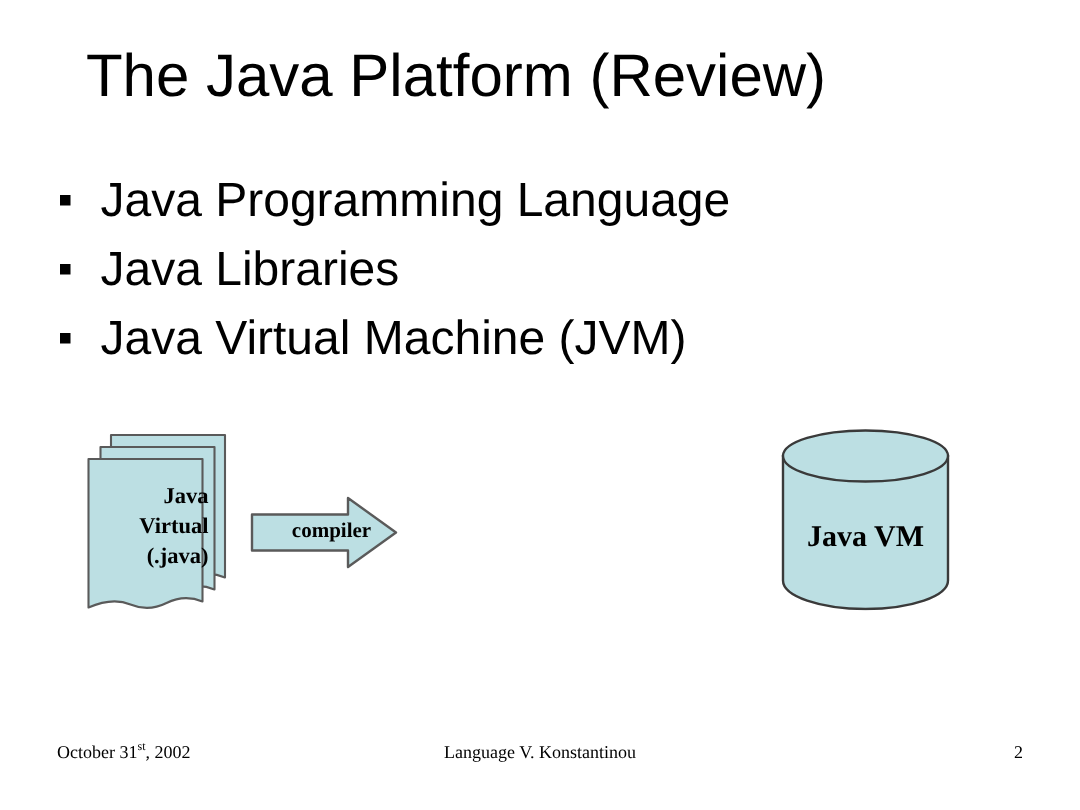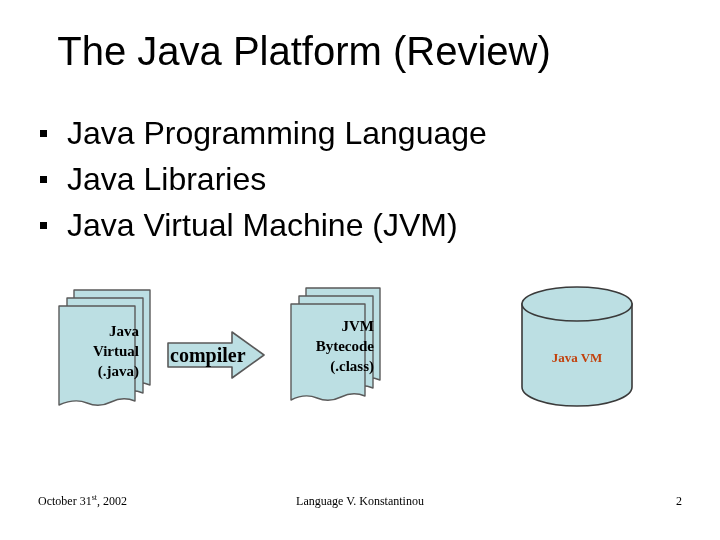--- a/index.html
+++ b/index.html
@@ -90,37 +90,38 @@
   }
 
   
   .arrow-shape { position: absolute; }
   .arrow-shape svg { display: block; }
   .arrow-label {
     position: absolute;
     text-align: center;
     font-family: "Liberation Serif", serif;
     font-weight: bold;
-    font-size: 20px;
+    font-size: 14px;
     line-height: 18px;
     color: #000000;
     white-space: nowrap;
+    padding-left: 20px;
   }
 
   
   .cylinder-shape { position: absolute; }
   .cylinder-shape svg { display: block; }
   .cylinder-label {
     position: absolute;
     text-align: center;
     font-family: "Liberation Serif", serif;
     font-weight: bold;
-    font-size: 13px;
+    font-size: 20px;
     line-height: 20px;
-    color: #c2410c;
+    color: #000000;
     white-space: nowrap;
   }
 
   
   #footer {
     position: absolute;
     left: 0;
     top: 490px;
     width: 568px;
     height: 24px;
@@ -181,34 +182,20 @@
       </div>
     </div>
 
     <div class="diagram-node arrow-shape" style="left:166px; top:55px; width:100px; height:50px;">
       <svg width="100" height="50" viewBox="0 0 100 50">
         <path d="M2,13 H66 V2 L98,25 L66,48 V37 H2 Z" fill="#bcdfe3" stroke="#5a5a5a" stroke-width="1.6" stroke-linejoin="round"></path>
       </svg>
       <div class="arrow-label" style="left:4px; top:16px; width:62px;">compiler</div>
     </div>
 
-    <div class="diagram-node doc-stack" style="left:283px; top:9px; width:106px; height:122px;">
-      <svg width="106" height="122" viewBox="0 0 106 122">
-        <g fill="#bcdfe3" stroke="#5a5a5a" stroke-width="1.4" stroke-linejoin="round">
-          <path d="M23,4 H97 V96 Q85,91 73,97 Q61,103 49,98 Q37,93 23,100 Z"></path>
-          <path d="M16,12 H90 V104 Q78,99 66,105 Q54,111 42,106 Q30,101 16,108 Z"></path>
-          <path d="M8,20 H82 V112 Q70,107 58,113 Q46,119 34,114 Q22,109 8,116 Z"></path>
-        </g>
-      </svg>
-      <div class="doc-label" style="left:-1px; top:32px; width:92px; font-size:15px;">
-        <div>JVM</div>
-        <div>Bytecode</div>
-        <div>(.class)</div>
-      </div>
-    </div>
 
 
     <div class="diagram-node cylinder-shape" style="left:519px; top:10px; width:116px; height:122px;">
       <svg width="116" height="122" viewBox="0 0 116 122">
         <path d="M3,19 V102 A55,19 0 0 0 113,102 V19 Z" fill="#bcdfe3" stroke="#3a3a3a" stroke-width="1.6"></path>
         <ellipse cx="58" cy="19" rx="55" ry="17" fill="#bcdfe3" stroke="#3a3a3a" stroke-width="1.6"></ellipse>
       </svg>
       <div class="cylinder-label" style="left:0px; top:63px; width:116px;">Java VM</div>
     </div>
 

